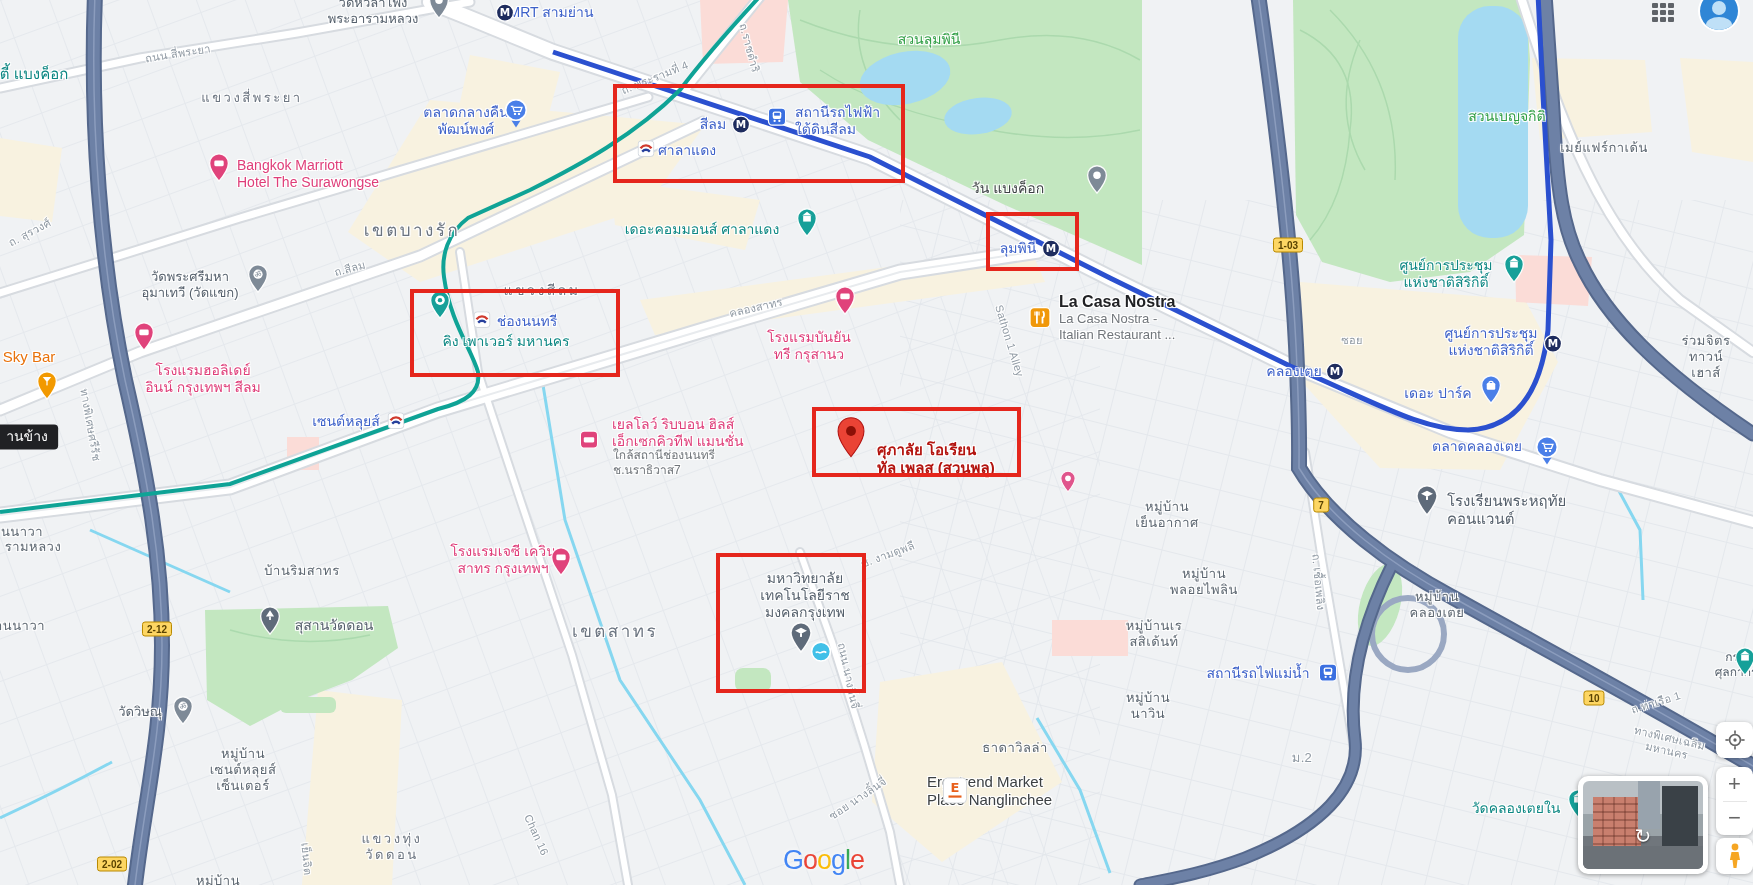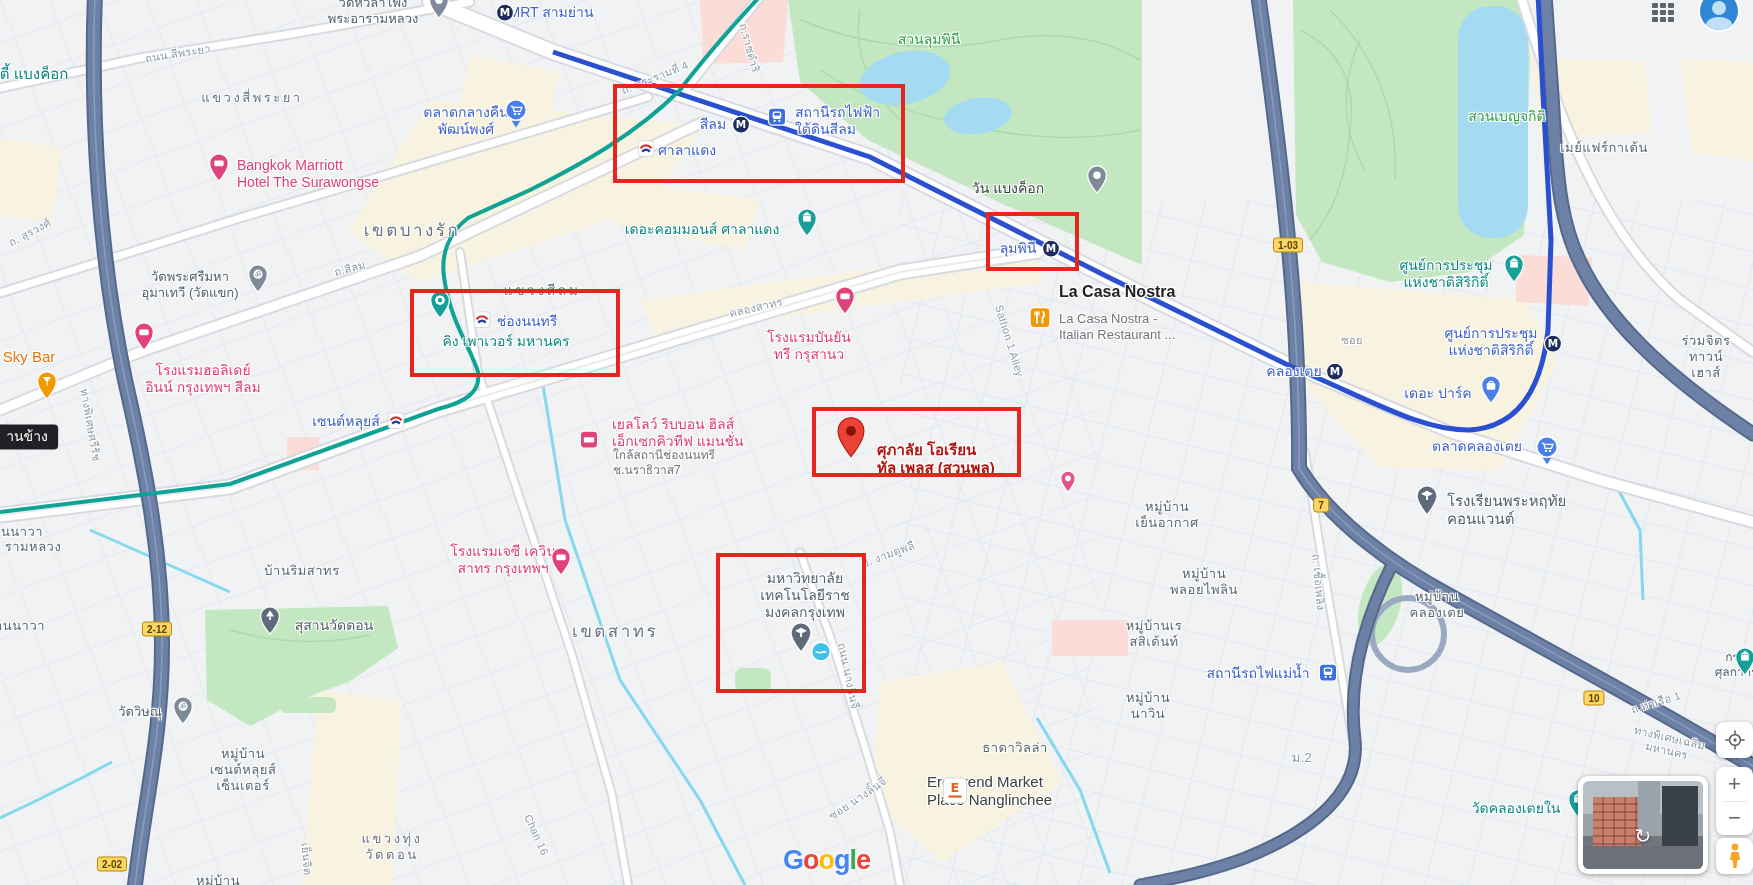--- a/index.html
+++ b/index.html
@@ -45,21 +45,21 @@
   .sv-bld{position:absolute;}
   #sv-arrow{position:absolute;left:50%;top:62%;transform:translate(-50%,-50%);color:#fff;font-size:20px;
        text-shadow:0 1px 2px rgba(0,0,0,.6);}
   #topbar-grid{position:absolute;left:1652px;top:3px;width:22px;height:19px;display:grid;
        grid-template-columns:repeat(3,1fr);gap:2px;cursor:pointer;}
   #topbar-grid span{background:#5f6368;border-radius:1px;}
   #avatar{position:absolute;left:1700px;top:-8px;width:38px;height:38px;border-radius:50%;
        background:#2f86d6;overflow:hidden;cursor:pointer;box-shadow:0 0 0 2px #fff;}
   #avatar .head{position:absolute;left:12px;top:9px;width:14px;height:14px;border-radius:50%;background:#bfe0f7;}
   #avatar .body{position:absolute;left:6px;top:25px;width:26px;height:16px;border-radius:50%;background:#bfe0f7;}
-  #google-logo{position:absolute;left:783px;top:845px;font-size:27px;font-weight:700;
+  #google-logo{position:absolute;left:783px;top:845px;font-size:27px;font-weight:400;
        letter-spacing:-1px;cursor:pointer;text-shadow:0 0 4px #fff;}
 </style>
 </head>
 <body>
 
 <div id="app">
 
   <svg id="basemap" width="1753" height="885" viewBox="0 0 1753 885">
     <defs>
       <pattern id="stA" width="46" height="40" patternUnits="userSpaceOnUse" patternTransform="rotate(-20)">
@@ -212,21 +212,21 @@
 คอนแวนต์</div>
       <div class="lbl poi-gray" style="left: 190px; top: 285px; transform: translate(-50%, -50%);">วัดพระศรีมหา
 อุมาเทวี (วัดแขก)</div>
       <div class="lbl poi-gray" style="left: 373px; top: 11px; transform: translate(-50%, -50%);">วัดหัวลำโพง
 พระอารามหลวง</div>
       <div class="lbl poi-gray" style="font-size: 14px; left: 334px; top: 626px; transform: translate(-50%, -50%);">สุสานวัดดอน</div>
       <div class="lbl poi-gray" style="left: 140px; top: 712px; transform: translate(-50%, -50%);">วัดวิษณุ</div>
       <div class="lbl poi-gray" style="font-size: 14px; left: 805px; top: 596px; transform: translate(-50%, -50%);">มหาวิทยาลัย
 เทคโนโลยีราช
 มงคลกรุงเทพ</div>
-      <div class="lbl poi-title left" style="left: 1059px; top: 292px; transform: translate(0px, -50%);">La Casa Nostra</div>
+      <div class="lbl poi-title left" style="left: 1059px; top: 302px; transform: translate(0px, -50%);">La Casa Nostra</div>
       <div class="lbl sub left" style="font-size: 13px; left: 1059px; top: 327px; transform: translate(0px, -50%);">La Casa Nostra -
 Italian Restaurant ...</div>
       <div class="lbl poi-dark left" style="font-size: 15px; left: 927px; top: 791px; transform: translate(0px, -50%);">Ergotrend Market
 Place Nanglinchee</div>
       <div class="lbl poi-pink left" style="left: 237px; top: 174px; transform: translate(0px, -50%);">Bangkok Marriott
 Hotel The Surawongse</div>
       <div class="lbl poi-pink" style="left: 203px; top: 379px; transform: translate(-50%, -50%);">โรงแรมฮอลิเดย์
 อินน์ กรุงเทพฯ สีลม</div>
       <div class="lbl poi-pink" style="left: 809px; top: 346px; transform: translate(-50%, -50%);">โรงแรมบันยัน
 ทรี กรุสานว</div>

